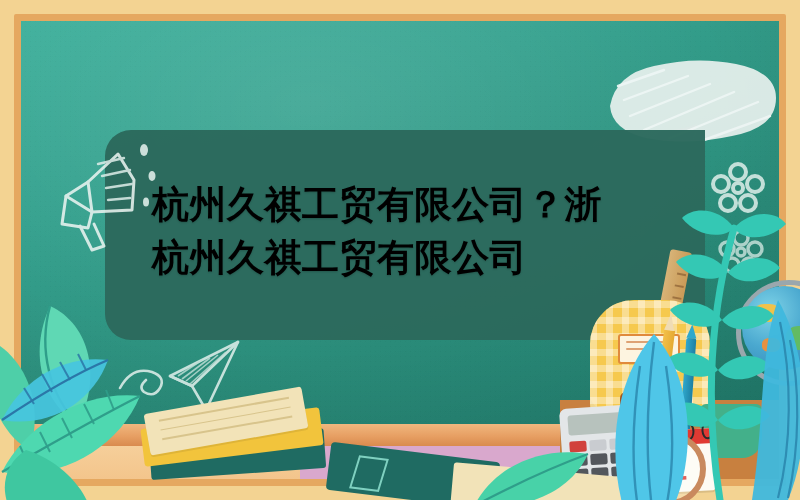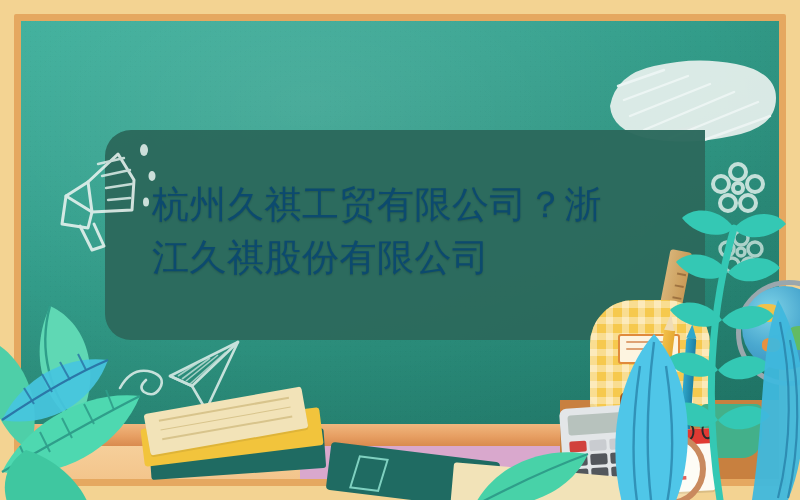--- a/index.html
+++ b/index.html
@@ -62,24 +62,24 @@
     background-image:
       radial-gradient(rgba(255,255,255,.07) .6px, transparent .7px);
     background-size:4px 4px;
   }
 
   
   .headline{
     position:absolute;
     left:152px;top:178px;
     width:520px;
-    color:#0c4a6e;
+    color:#000000;
     font-size:37px;
     line-height:53px;
-    font-weight:normal;
+    font-weight:bold;
     letter-spacing:.5px;
     white-space:pre-wrap;
     text-shadow:0 1px 2px rgba(0,0,0,.18);
   }
 
   
   .doodle{position:absolute;pointer-events:none;}
   .d-megaphone{left:48px;top:140px;width:110px;height:120px;opacity:.85;}
   .d-plane{left:118px;top:330px;width:130px;height:85px;opacity:.8;}
   .d-flower-a{left:710px;top:160px;width:56px;height:56px;opacity:.8;}
@@ -359,21 +359,21 @@
         <circle cx="23" cy="10" r="7"></circle>
           <circle cx="37" cy="21" r="7"></circle>
         <circle cx="31" cy="37" r="7"></circle>
           <circle cx="14" cy="37" r="7"></circle>
         <circle cx="9" cy="21" r="7"></circle>
           <circle cx="23" cy="24" r="4"></circle>
       </g>
     </svg>
   </div>
 
-  <div class="headline"><span>杭州久祺工贸有限公司？浙</span><br><span>江久祺股份有限公司</span></div>
+  <div class="headline"><span>杭州久祺工贸有限公司？浙</span><br><span>杭州久祺工贸有限公司</span></div>
 
   <div class="doodle d-plane">
     <svg viewBox="0 0 130 85" width="130" height="85" aria-hidden="true">
       <g fill="none" stroke="#eef7f4" stroke-width="2.6" stroke-linecap="round" stroke-linejoin="round">
         <path d="M2 58 Q14 36 34 42 Q48 47 42 58 Q36 68 26 62 Q20 57 28 50"></path>
         <path d="M52 46 L120 12 L88 80 L74 56 Z"></path>
         <path d="M52 46 L74 56"></path>
         <path d="M120 12 L74 56"></path>
       </g>
       <g stroke="#dff0ea" stroke-width="1.6" opacity=".85">

